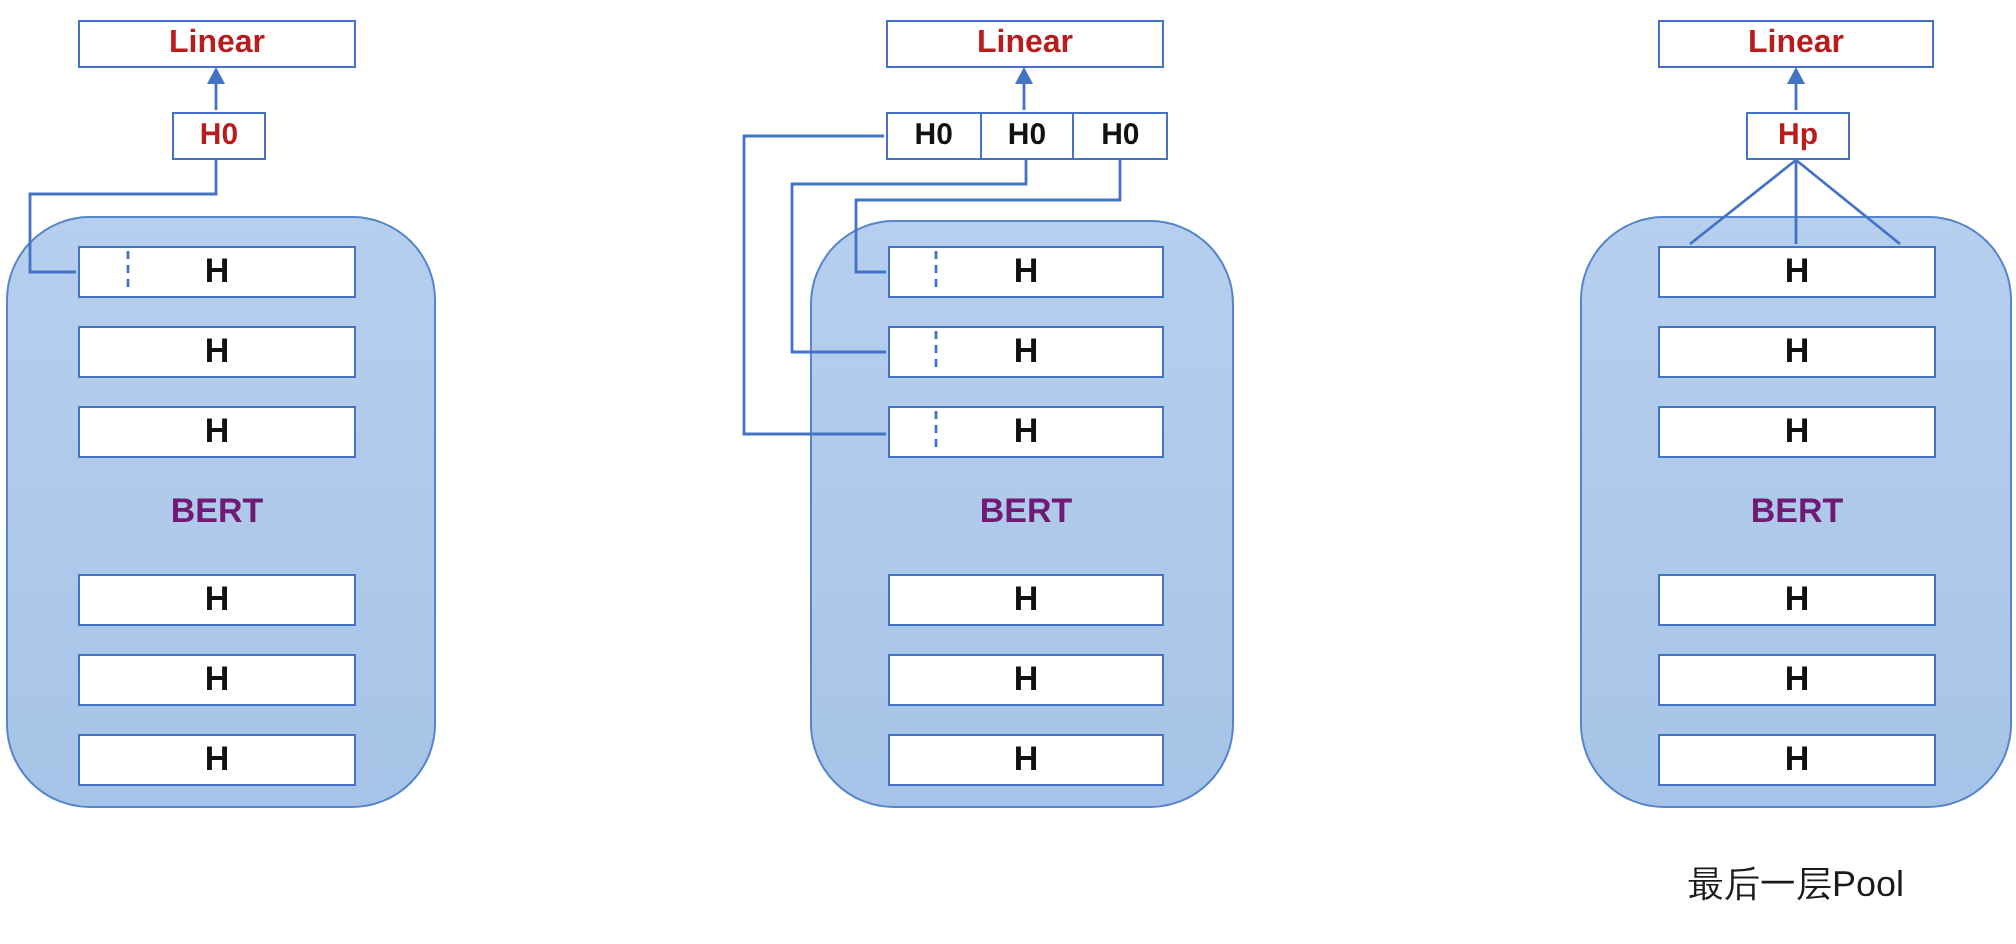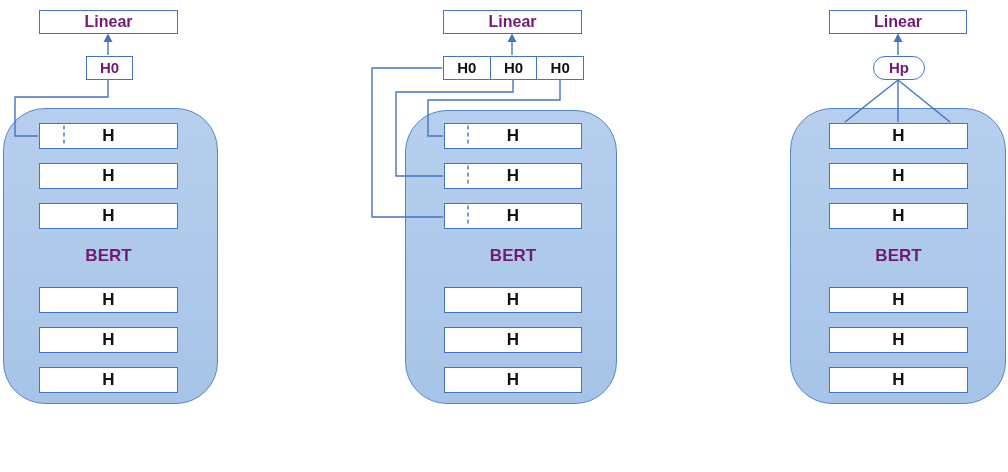--- a/index.html
+++ b/index.html
@@ -3,21 +3,21 @@
 <meta charset="utf-8">
 <style>
   html,body{margin:0;padding:0;background:#ffffff;}
   .canvas{
     position:relative;width:1008px;height:472px;background:#ffffff;overflow:hidden;
     font-family:"Liberation Sans", sans-serif;color:#111;
   }
   .abs{position:absolute;box-sizing:border-box;}
   .box{
     background:#ffffff;border:1.5px solid #4472C4;text-align:center;
-    font-weight:bold;color:#701a75;
+    font-weight:bold;color:#b91c1c;
   }
   .linear-box{font-size:16px;line-height:21px;}
   .small-box{font-size:15px;line-height:21px;}
   .h0-group{display:flex;background:#ffffff;border:1.5px solid #4472C4;}
   .h0-cell{flex:1;text-align:center;font-weight:bold;font-size:15px;line-height:21px;}
   .h0-cell + .h0-cell{border-left:1.5px solid #4472C4;}
   .bert-container{
     background:linear-gradient(180deg,#B7CFEE 0%,#A6C4E7 100%);
     border:1.5px solid #5585CA;border-radius:42px;
   }
@@ -79,32 +79,33 @@
     <div class="abs h-row" style="left:444px;top:327px;width:138px;height:26px;">H</div>
     <div class="abs h-row" style="left:444px;top:367px;width:138px;height:26px;">H</div>
 
   </div>
 
   <div class="layer-boxes">
     <div class="abs bert-container" style="left:790px;top:108px;width:216px;height:296px;"></div>
 
     <div class="abs box linear-box" style="left:829px;top:10px;width:138px;height:24px;">Linear</div>
 
-    <div class="abs box small-box" style="left:873px;top:56px;width:52px;height:24px;border-radius:12px;">Hp</div>
+    <div class="abs box small-box" style="left:873px;top:56px;width:52px;height:24px;">Hp</div>
 
     <div class="abs h-row" style="left:829px;top:123px;width:139px;height:26px;">H</div>
     <div class="abs h-row" style="left:829px;top:163px;width:139px;height:26px;">H</div>
     <div class="abs h-row" style="left:829px;top:203px;width:139px;height:26px;">H</div>
 
     <div class="abs bert-label" style="left:829px;top:245px;width:139px;height:22px;">BERT</div>
 
     <div class="abs h-row" style="left:829px;top:287px;width:139px;height:26px;">H</div>
     <div class="abs h-row" style="left:829px;top:327px;width:139px;height:26px;">H</div>
     <div class="abs h-row" style="left:829px;top:367px;width:139px;height:26px;">H</div>
 
+    <div class="abs caption" style="left:790px;top:430px;width:216px;height:24px;">最后一层Pool</div>
   </div>
 
   <svg class="overlay" width="1008" height="472" viewBox="0 0 1008 472">
     <g stroke="#4472C4" stroke-width="1.4" fill="none">
 
       <path d="M108,80 V97 H15 V136 H38"></path>
       <path d="M108,55 V41"></path>
       <path d="M64,125.5 V146.5" stroke-dasharray="4 3"></path>
 
       <path d="M442,68 H372 V217 H443"></path>

